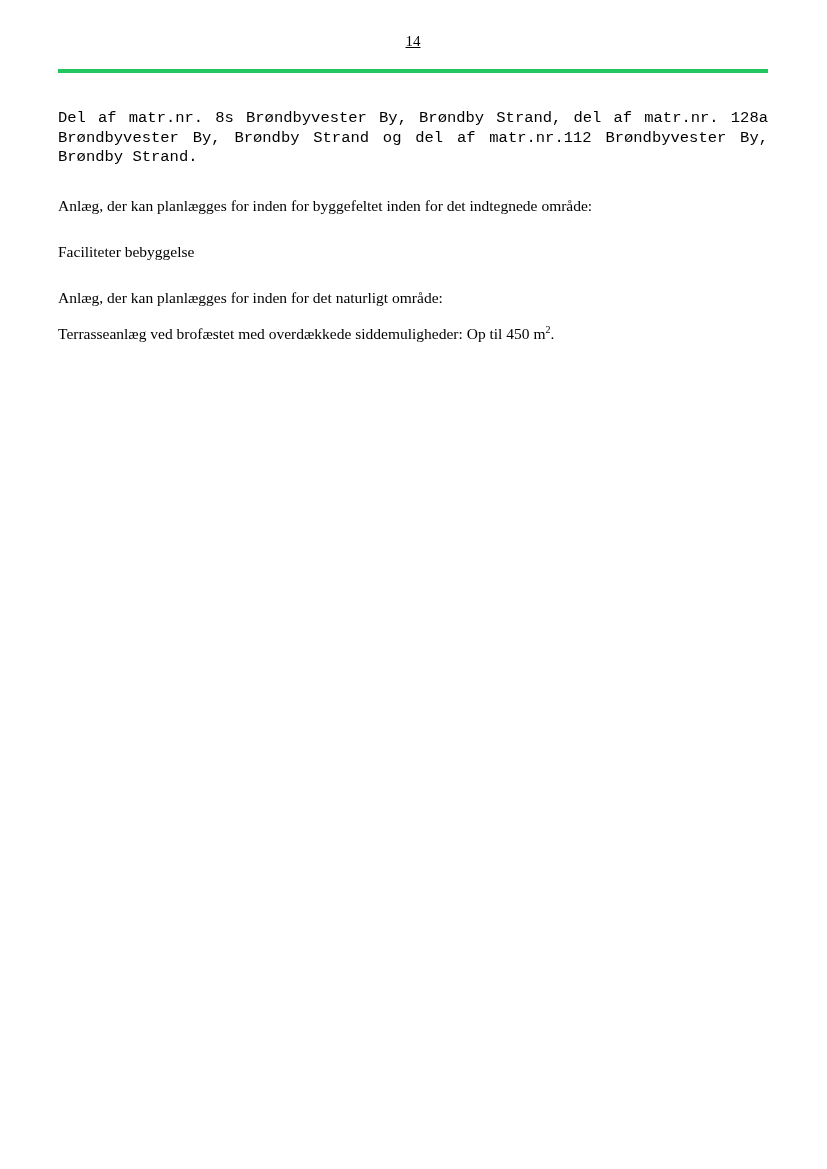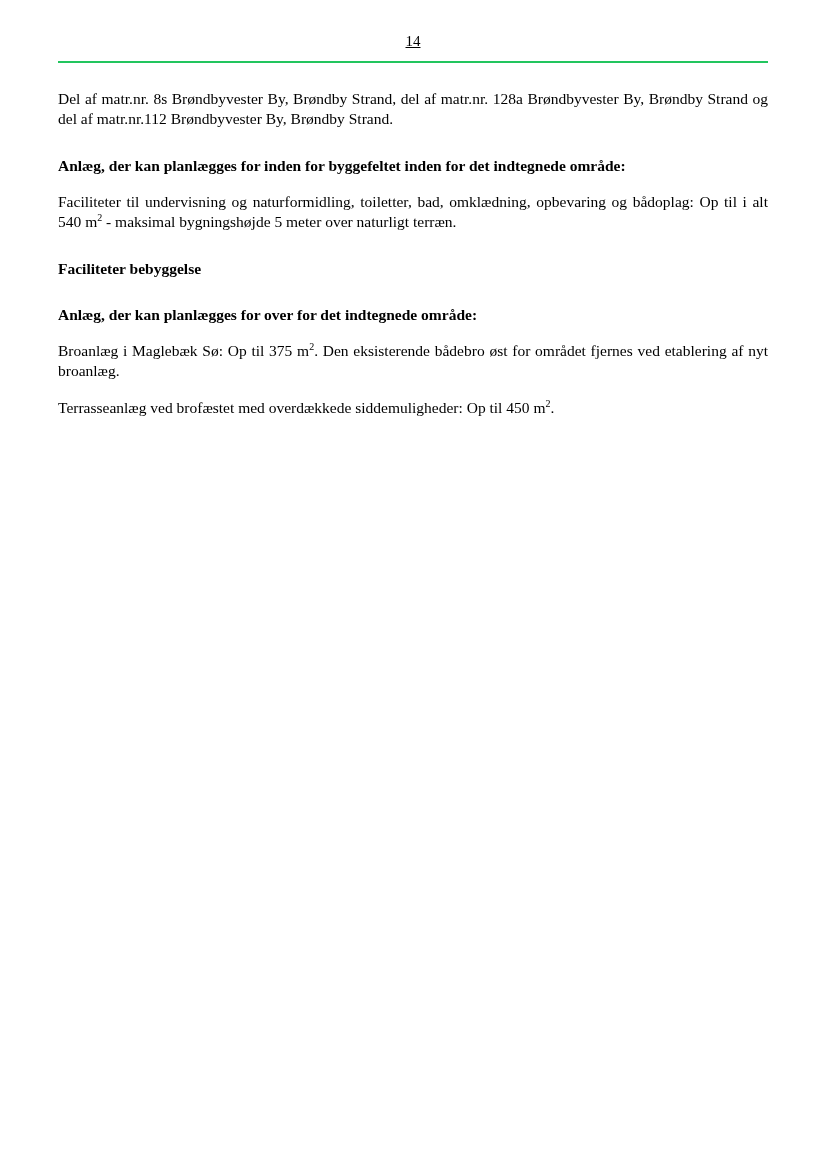--- a/index.html
+++ b/index.html
@@ -13,47 +13,48 @@
     height: 1169px;
     margin: 0 auto;
     background: #ffffff;
     box-sizing: border-box;
     padding: 34px 59px 0 58px;
     font-family: "Liberation Serif", "DejaVu Serif", serif;
     color: #000000;
     overflow: hidden;
   }
   .page-header {
-    border-bottom: 2px solid #22c55e;
-    padding-bottom: 12px;
+    border-bottom: 4px solid #22c55e;
+    padding-bottom: 20px;
     text-decoration: underline;
   }
   .page-number {
     text-align: center;
     font-size: 15px;
     line-height: 15px;
     color: #000000;
   }
   .page-body {
     margin: 0;
   }
   .para {
     font-size: 15.5px;
     line-height: 19.5px;
     text-align: justify;
     text-align-last: left;
     margin: 18px 0 0 0;
   }
   .para.first {
-    margin-top: 26px;
+    margin-top: 36px;
+    font-family: Liberation Mono, monospace;
   }
   .heading {
     font-size: 15.5px;
     line-height: 17px;
-    font-weight: bold;
+    font-weight: normal;
     text-align: left;
     margin: 29px 0 0 0;
   }
   .sup {
     font-size: 10px;
     line-height: 0;
     vertical-align: baseline;
     position: relative;
     top: -6px;
   }
@@ -66,26 +67,24 @@
   <header class="page-header">
     <div class="page-number">14</div>
   </header>
 
   <main class="page-body">
 
     <p class="para first">Del af matr.nr. 8s Brøndbyvester By, Brøndby Strand, del af matr.nr. 128a Brøndbyvester By, Brøndby Strand og del af matr.nr.112 Brøndbyvester By, Brøndby Strand.</p>
 
     <h2 class="heading">Anlæg, der kan planlægges for inden for byggefeltet inden for det indtegnede område:</h2>
 
-    <p class="para"><span>Faciliteter til undervisning og naturformidling, toiletter, bad, omklædning, opbevaring og bådoplag: Op til i alt 540 m</span><span class="sup">2</span><span> - maksimal bygningshøjde 5 meter over naturligt terræn.</span></p>
 
     <h2 class="heading">Faciliteter bebyggelse</h2>
 
 
-    <h2 class="heading">Anlæg, der kan planlægges for over for det indtegnede område:</h2>
+    <h2 class="heading">Anlæg, der kan planlægges for inden for det naturligt område:</h2>
 
-    <p class="para"><span>Broanlæg i Maglebæk Sø: Op til 375 m</span><span class="sup">2</span><span>. Den eksisterende bådebro øst for området fjernes ved etablering af nyt broanlæg.</span></p>
 
     <p class="para"><span>Terrasseanlæg ved brofæstet med overdækkede siddemuligheder: Op til 450 m</span><span class="sup">2</span><span>.</span></p>
 
   </main>
 
 </div>
 
 </body></html>

